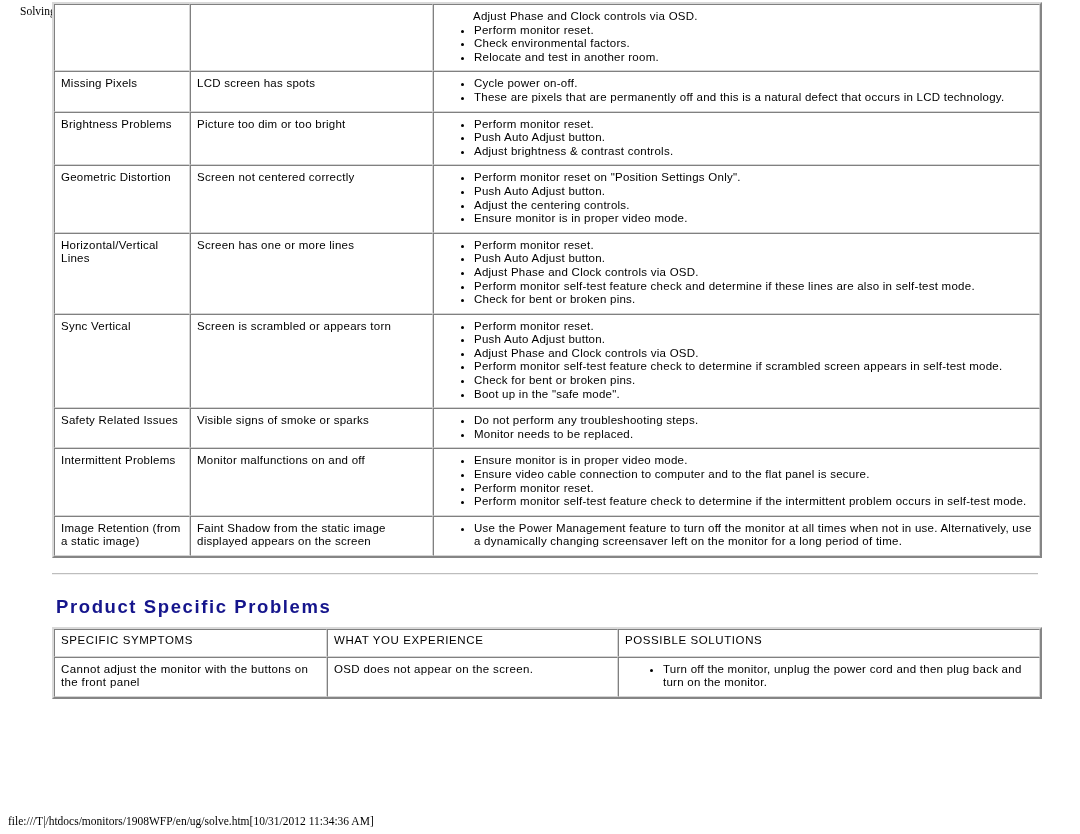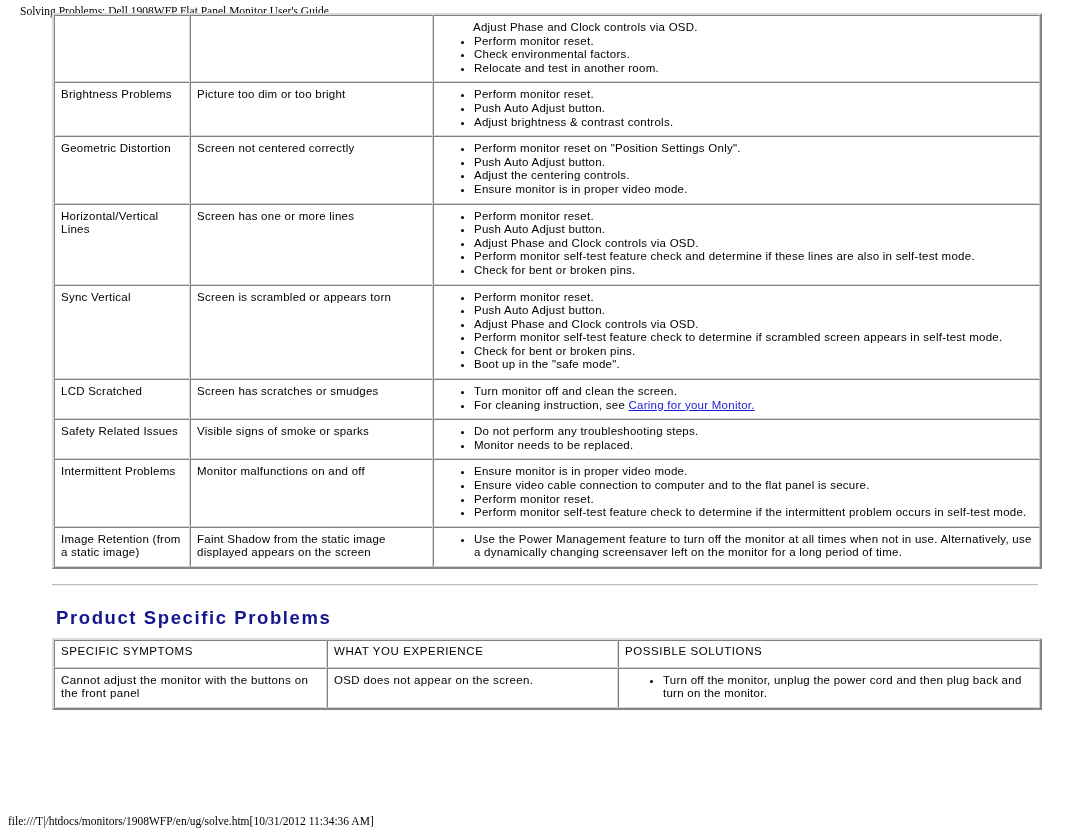--- a/index.html
+++ b/index.html
@@ -37,21 +37,21 @@
     font-size: 11.5px;
     line-height: 13px;
     color: #000;
     white-space: nowrap;
   }
 
   
   .content {
     position: absolute;
     left: 52px;
-    top: 13px;
+    top: 2px;
     width: 986px;
   }
 
   
   table.doc-table {
     border-collapse: separate;
     border-spacing: 0;
     width: 986px;
     border: 2px outset #d9d9d9;
     background: #ffffff;
@@ -162,20 +162,30 @@
           <td class="sol">
             <ul class="sol-list">
               <li class="no-bullet">Adjust Phase and Clock controls via OSD.</li>
               <li>Perform monitor reset.</li>
               <li>Check environmental factors.</li>
               <li>Relocate and test in another room.</li>
             </ul>
           </td>
         </tr>
         <tr>
+          <td class="cat">Missing Pixels</td>
+          <td class="exp">LCD screen has spots</td>
+          <td class="sol">
+            <ul class="sol-list">
+              <li>Cycle power on-off.</li>
+              <li>These are pixels that are permanently off and this is a natural defect that occurs in LCD technology.</li>
+            </ul>
+          </td>
+        </tr>
+        <tr>
           <td class="cat">Brightness Problems</td>
           <td class="exp">Picture too dim or too bright</td>
           <td class="sol">
             <ul class="sol-list">
               <li>Perform monitor reset.</li>
               <li>Push Auto Adjust button.</li>
               <li>Adjust brightness &amp; contrast controls.</li>
             </ul>
           </td>
         </tr>
@@ -208,30 +218,20 @@
           <td class="cat">Sync Vertical</td>
           <td class="exp">Screen is scrambled or appears torn</td>
           <td class="sol">
             <ul class="sol-list">
               <li>Perform monitor reset.</li>
               <li>Push Auto Adjust button.</li>
               <li>Adjust Phase and Clock controls via OSD.</li>
               <li>Perform monitor self-test feature check to determine if scrambled screen appears in self-test mode.</li>
               <li>Check for bent or broken pins.</li>
               <li>Boot up in the "safe mode".</li>
-            </ul>
-          </td>
-        </tr>
-        <tr>
-          <td class="cat">LCD Scratched</td>
-          <td class="exp">Screen has scratches or smudges</td>
-          <td class="sol">
-            <ul class="sol-list">
-              <li>Turn monitor off and clean the screen.</li>
-              <li>For cleaning instruction, see <a class="doc-link" href="#">Caring for your Monitor. </a></li>
             </ul>
           </td>
         </tr>
         <tr>
           <td class="cat">Safety Related Issues</td>
           <td class="exp">Visible signs of smoke or sparks</td>
           <td class="sol">
             <ul class="sol-list">
               <li>Do not perform any troubleshooting steps.</li>
               <li>Monitor needs to be replaced.</li>

